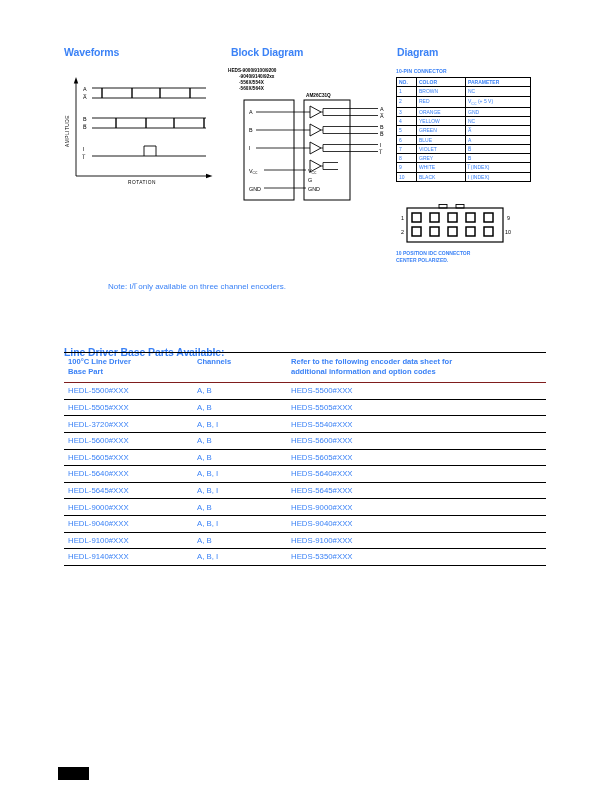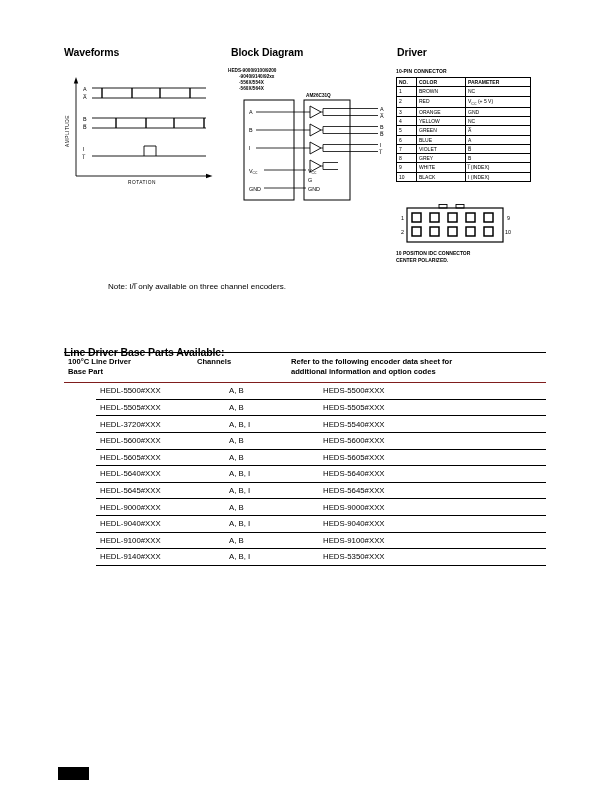--- a/index.html
+++ b/index.html
@@ -1,55 +1,55 @@
 <!DOCTYPE html>
 <html><head>
 <meta charset="utf-8">
 <style>
   html,body{margin:0;padding:0;background:#ffffff;}
-  .page{position:relative;width:612px;height:792px;background:#fff;font-family:"Liberation Sans",sans-serif;color:#000000;overflow:hidden;}
+  .page{position:relative;width:612px;height:792px;background:#fff;font-family:"Liberation Sans",sans-serif;color:#3b82f6;overflow:hidden;}
   .abs{position:absolute;}
   .sec-title{position:absolute;font-size:10.5px;font-weight:bold;letter-spacing:-0.1px;}
   .tiny-bold{font-size:5px;font-weight:bold;letter-spacing:0.1px;}
   .note{position:absolute;font-size:8px;margin-left:44px;}
 
   
   .pin-table{border-collapse:collapse;margin-top:3px;}
   .pin-table th,.pin-table td{border:0.7px solid #000;font-size:5px;line-height:1.25;padding:1px 2px;text-align:left;vertical-align:top;}
   .pin-table th{font-weight:bold;}
   .pin-table th:nth-child(1),.pin-table td:nth-child(1){width:15px;}
   .pin-table th:nth-child(2),.pin-table td:nth-child(2){width:44px;}
   .pin-table th:nth-child(3),.pin-table td:nth-child(3){width:60px;}
   .pin-table sub{font-size:3.6px;}
 
   
   .parts{position:absolute;left:64px;top:352px;width:482px;}
   .parts-header{display:grid;grid-template-columns:129px 94px 1fr;border-top:1.1px solid #000;border-bottom:1px solid #7f1d1d;padding:4px 0 6px 0;}
   .parts-header .cell{font-size:7.6px;font-weight:bold;line-height:9.6px;padding-left:4px;}
-  .parts-row{display:grid;grid-template-columns:129px 94px 1fr;border-bottom:0.9px solid #000;height:15.6px;align-items:center;margin-left:32px;}
+  .parts-row{display:grid;grid-template-columns:129px 94px 1fr;border-bottom:0.9px solid #000;height:15.6px;align-items:center;}
   .parts-row .cell{font-size:7.8px;padding-left:4px;}
 
   .caption-lines{position:absolute;font-size:5px;font-weight:bold;line-height:7px;}
   .footer-mark{position:absolute;left:58px;top:767px;width:31px;height:13px;background:#000;}
 
   svg text{font-family:"Liberation Sans",sans-serif;fill:#000;}
   .svg-axis{font-size:4.8px;letter-spacing:0.5px;}
   .svg-lbl{font-size:5.4px;}
   .svg-bold{font-size:4.7px;font-weight:bold;}
   .svg-sub{font-size:3.4px;}
   .box{fill:none;stroke:#000;stroke-width:1;}
 </style>
 </head>
 <body>
 
 <div class="page">
 
   <div class="sec-title" style="left:64px;top:46px">Waveforms</div>
   <div class="sec-title" style="left:231px;top:46px">Block Diagram</div>
-  <div class="sec-title" style="left:397px;top:46px">Driver</div>
+  <div class="sec-title" style="left:397px;top:46px">Diagram</div>
 
   <svg class="abs" style="left:60px;top:76px" width="158" height="114" viewBox="0 0 158 114">
     <g stroke="#000" stroke-width="0.9" fill="none">
       <line x1="16" y1="5" x2="16" y2="100"></line>
       <line x1="16" y1="100" x2="148" y2="100"></line>
     </g>
     <polygon points="16,1 13.8,7.5 18.2,7.5" fill="#000"></polygon>
     <polygon points="152.5,100 146,97.8 146,102.2" fill="#000"></polygon>
     <text transform="rotate(-90 9 55)" x="9" y="55" text-anchor="middle" class="svg-axis">AMPLITUDE</text>
     <text x="82" y="108" text-anchor="middle" class="svg-axis">ROTATION</text>

